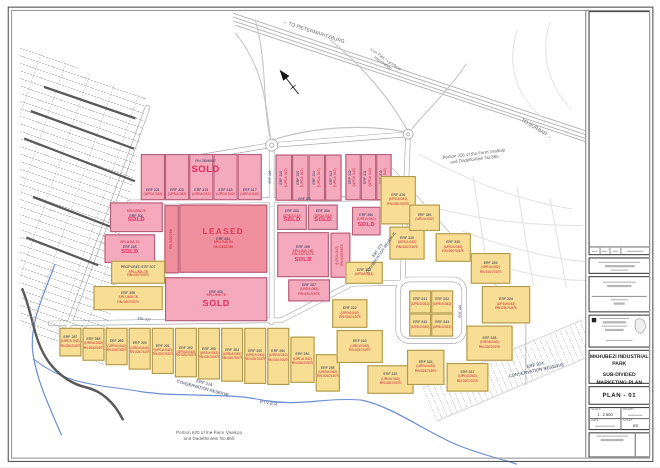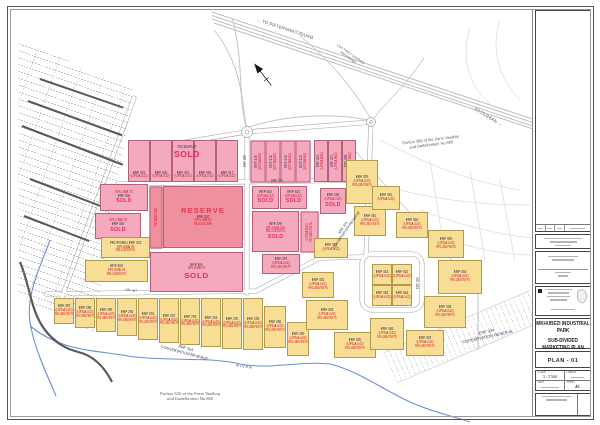--- a/index.html
+++ b/index.html
@@ -204,21 +204,21 @@
       </div>
       <div class="plot f-p" style="left: 95px; top: 213px; width: 46px; height: 26px;">
         <div class="t-r">SPLUMA 76</div>
         <div class="t-d">ERF 305</div>
         <div class="t-s2">SOLD</div>
       </div>
       <div class="plot f-sa" style="transform: rotate(-90deg); left: 124.5px; top: 210.5px; width: 62px; height: 13px;">
         <div class="t-r">RN.0432788</div>
       </div>
       <div class="plot f-sa" style="left: 163px; top: 186px; width: 80px; height: 62px;">
-        <div class="t-L">RESERVE</div>
+        <div class="t-L">LEASED</div>
         <div class="t-d">ERF 302</div>
         <div class="t-r">SPLUMA 80</div>
         <div class="t-r">RN.0432788</div>
       </div>
       <div class="plot f-p" style="left: 252px; top: 186px; width: 27px; height: 23px;">
         <div class="t-d">ERF 303</div>
         <div class="t-r">(UPDA 042)</div>
         <div class="t-s2">SOLD</div>
       </div>
       <div class="plot f-p" style="left: 280px; top: 186px; width: 27px; height: 23px;">

